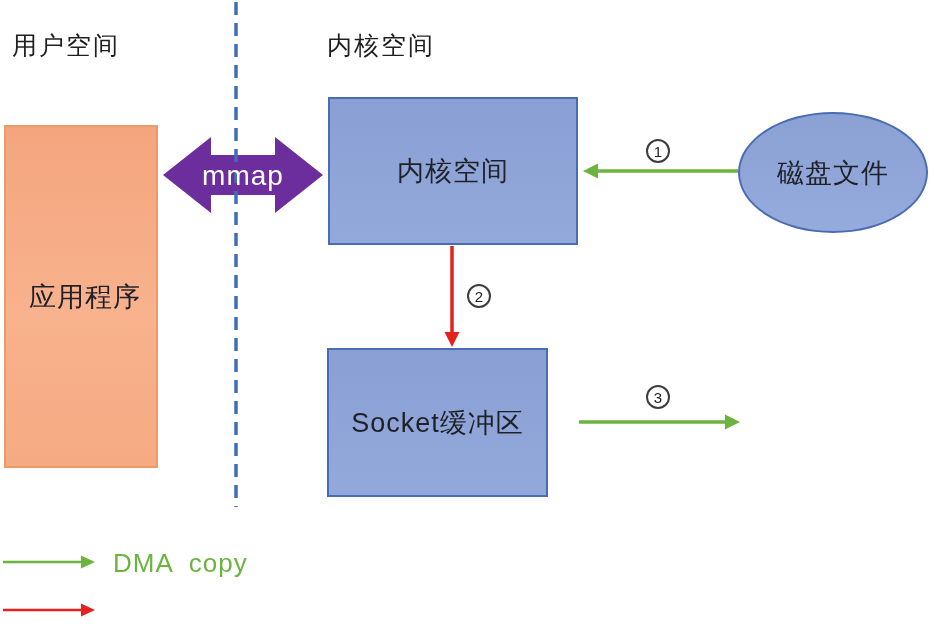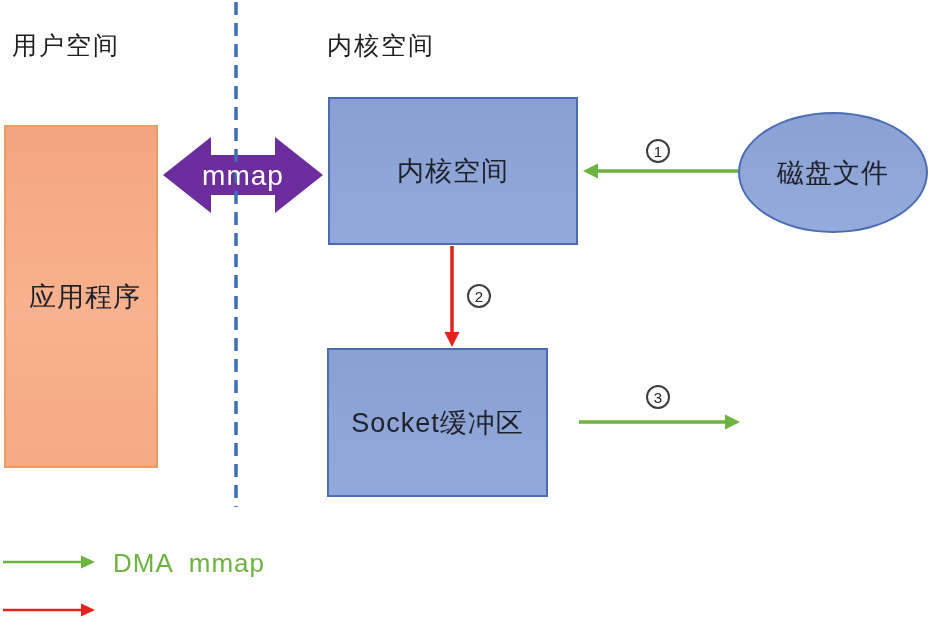--- a/index.html
+++ b/index.html
@@ -115,15 +115,15 @@
   <div class="step-badge step-1">
     <span>1</span>
   </div>
   <div class="step-badge step-2">
     <span>2</span>
   </div>
   <div class="step-badge step-3">
     <span>3</span>
   </div>
 
-  <div class="legend-label legend-dma">DMA  mmap</div>
+  <div class="legend-label legend-dma">DMA  copy</div>
 
 </div>
 
 </body></html>

